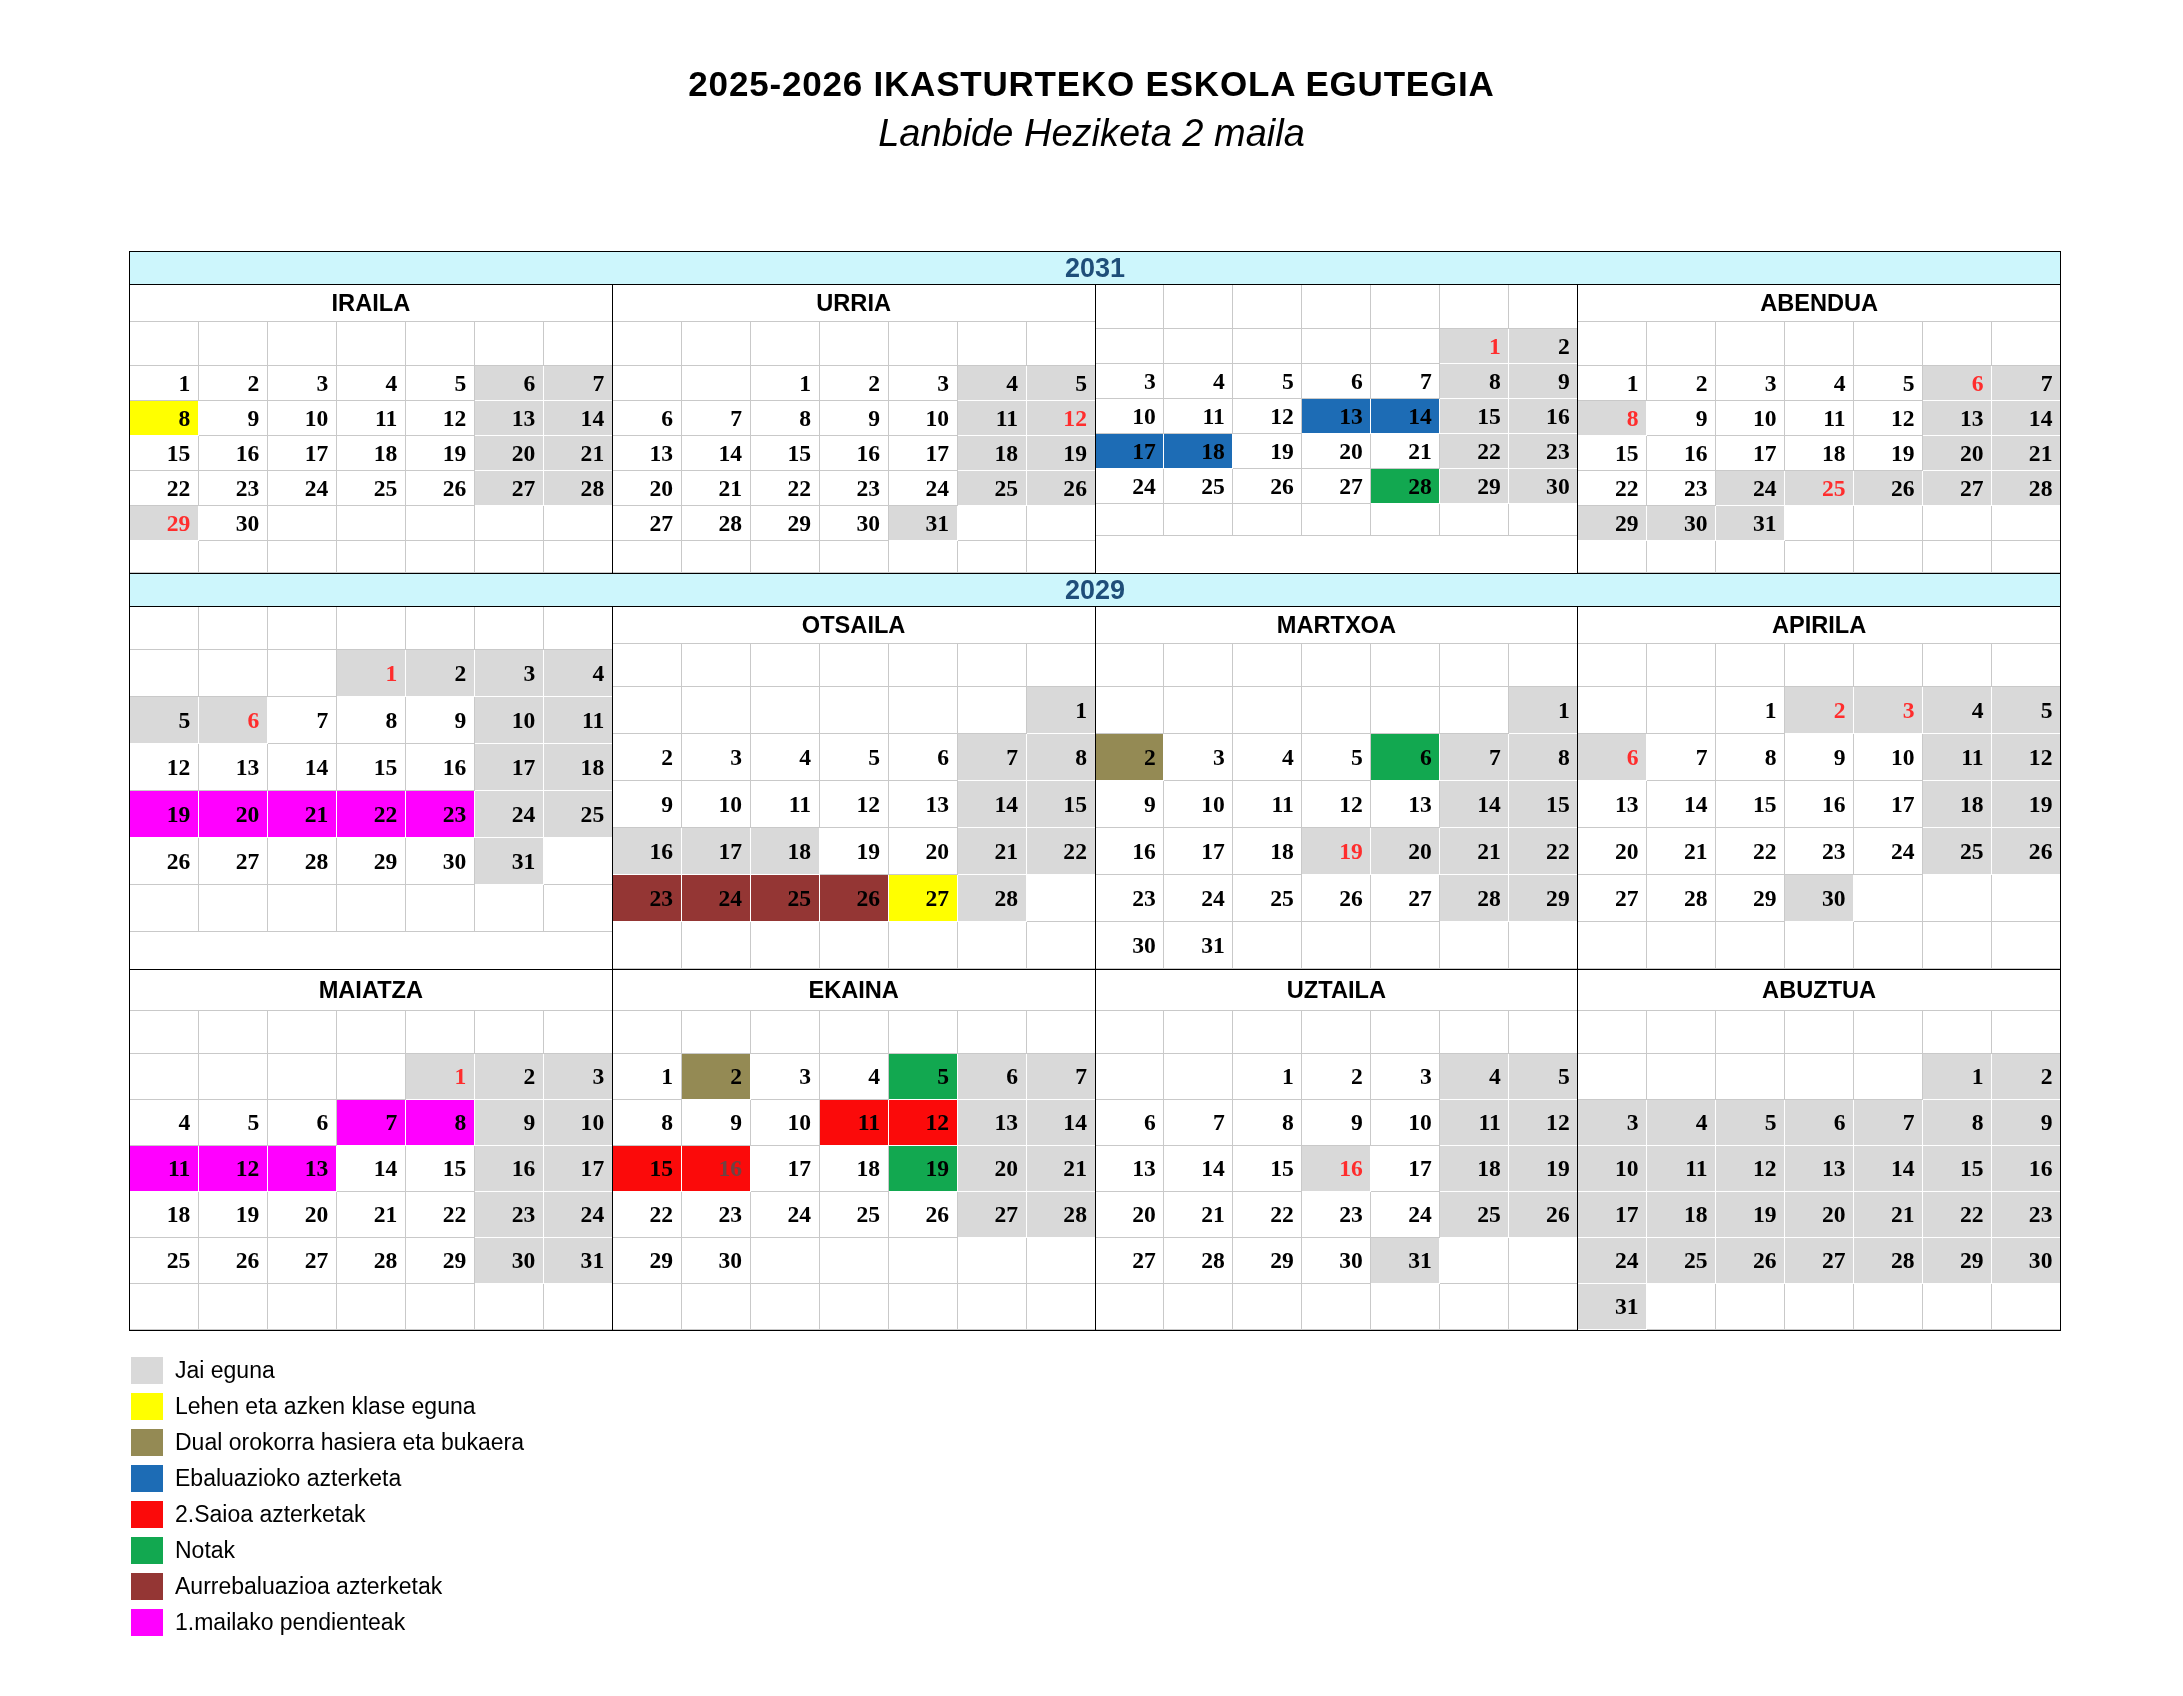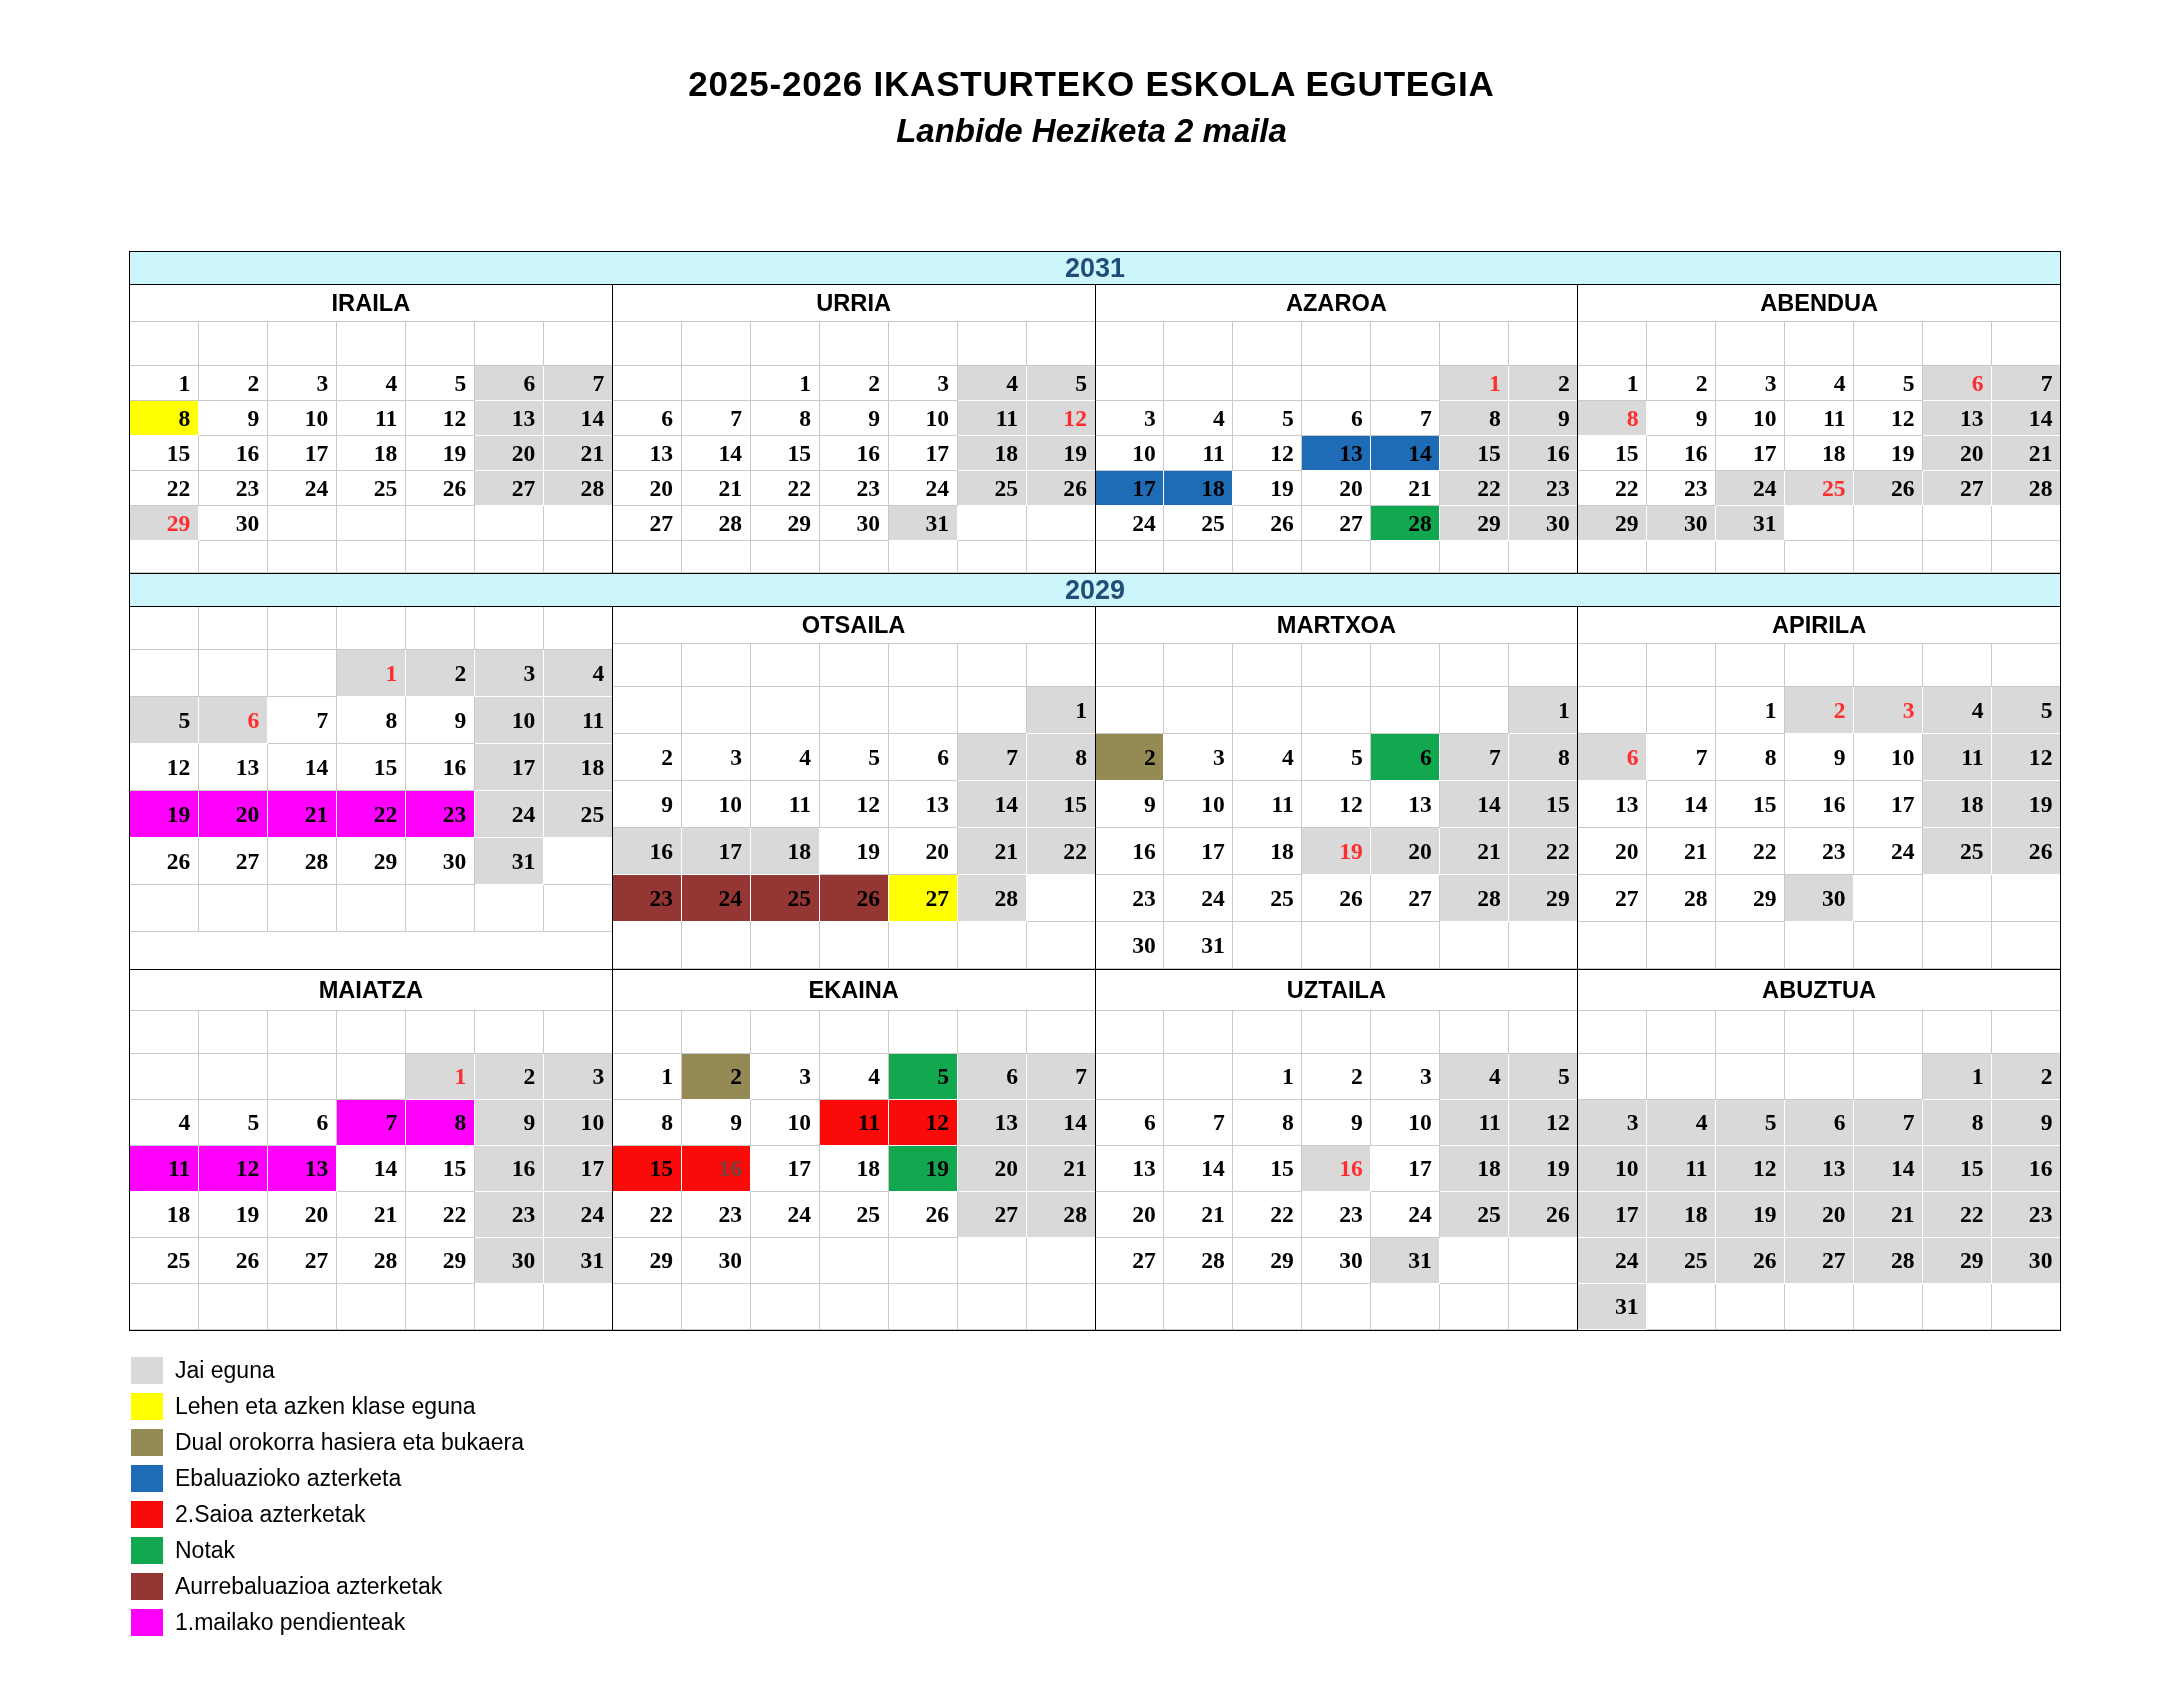--- a/index.html
+++ b/index.html
@@ -1,19 +1,19 @@
 <!DOCTYPE html>
 <html style="font-size:12px"><head>
 <meta charset="utf-8">
 <style>
   html,body{margin:0;padding:0;background:#ffffff;}
   body{width:2183px;height:1697px;position:relative;font-family:"Liberation Sans",sans-serif;color:#000;}
   .titleblock{position:absolute;top:64px;left:0;width:100%;text-align:center;}
   .titleblock h1{margin:0;font-size:35px;font-weight:bold;letter-spacing:0.8px;}
-  .titleblock h2{margin:7.6px 0 0 0;font-size:33px;font-weight:bold;font-style:italic;}
+  .titleblock h2{margin:7.6px 0 0 0;font-size:38px;font-weight:normal;font-style:italic;}
   .calendar{position:absolute;left:129px;top:251px;width:1932px;border:1.5px solid #000;box-sizing:border-box;background:#fff;}
   .yearband{height:32px;background:#cdf6fc;border-bottom:1.5px solid #000;display:flex;align-items:center;justify-content:center;
             font-size:27px;font-weight:bold;color:#1f4e79;}
   .yearband.later{border-top:1.5px solid #000;}
   .month-row{display:flex;}
   .month-row + .month-row{border-top:1.5px solid #000;justify-content:center;}
   .month{flex:1 1 0;border-right:1.5px solid #000;display:flex;flex-direction:column;min-width:0;}
   .month:last-child{border-right:none;}
   .month-title{display:flex;align-items:center;justify-content:center;font-size:23.6px;font-weight:bold;
                border-bottom:0.8px solid #c9c9c9;background:#fff;}
@@ -165,21 +165,20 @@
           <div class="day"></div>
           <div class="day"></div>
           <div class="day"></div>
           <div class="day"></div>
           <div class="day"></div>
           <div class="day"></div>
           <div class="day"></div>
         </div>
       </div>
       <div class="month">
-        <div class="month-title" style="height: 36px;">AZAROA</div>
         <div class="week" style="height: 44px;">
           <div class="day"></div>
           <div class="day"></div>
           <div class="day"></div>
           <div class="day"></div>
           <div class="day"></div>
           <div class="day"></div>
           <div class="day"></div>
         </div>
         <div class="week" style="height: 35px;">

